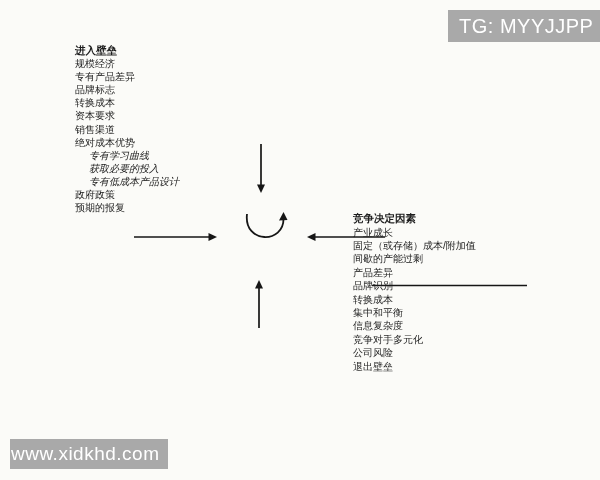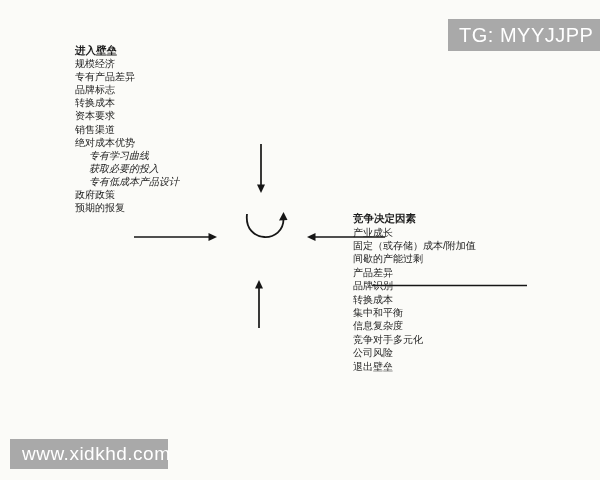--- a/index.html
+++ b/index.html
@@ -12,22 +12,22 @@
   .list .li{white-space:nowrap;}
   .list .li.head{font-weight:bold;font-size:10.5px;}
   .list .li.sub{font-style:italic;padding-left:14px;}
   .lh134{line-height:13.4px;}
   .node{
     position:absolute;border:1.7px solid #161616;
     display:flex;align-items:center;justify-content:center;
     font-weight:bold;font-size:11px;background:transparent;white-space:nowrap;
   }
   .wm{position:absolute;color:#ffffff;display:flex;align-items:center;z-index:6;letter-spacing:0.5px;}
-  .wm-tg{left:448px;top:10px;width:152px;height:32px;font-size:20px;padding-left:11px;box-sizing:border-box;margin-top:9px;}
-  .wm-site{left:10px;top:439px;width:158px;height:30px;font-size:19px;padding-left:12px;box-sizing:border-box;}
+  .wm-tg{left:448px;top:10px;width:152px;height:32px;font-size:20px;padding-left:11px;box-sizing:border-box;}
+  .wm-site{left:10px;top:439px;width:158px;height:30px;font-size:19px;padding-left:1px;box-sizing:border-box;}
   #arrows{position:absolute;left:0;top:0;z-index:1;pointer-events:none;}
   .txt{position:relative;z-index:2;}
 </style>
 </head>
 <body>
 
 <div id="page" style="background: rgb(251, 251, 248); color: rgb(29, 29, 29);">
 
   <svg id="arrows" width="600" height="480" viewBox="0 0 600 480">
 

